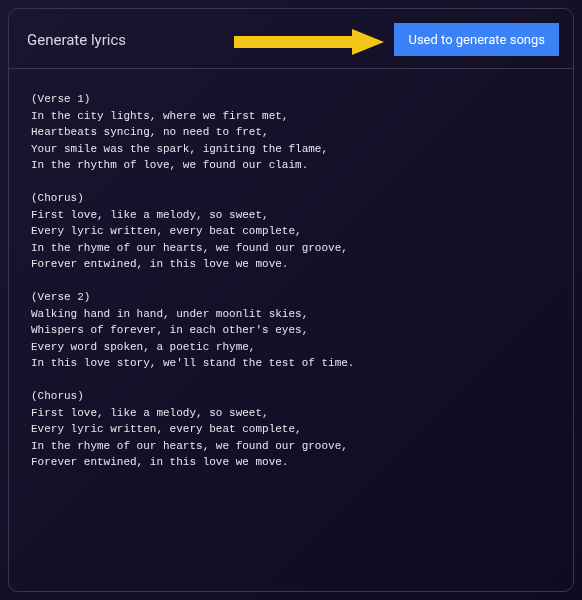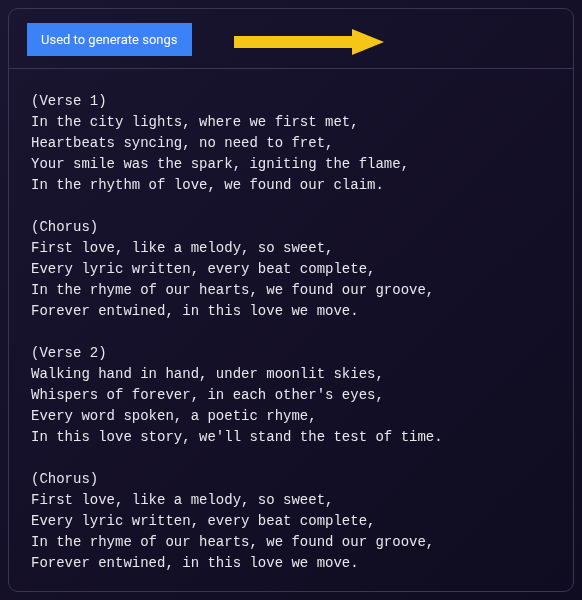--- a/index.html
+++ b/index.html
@@ -48,37 +48,38 @@
       cursor: pointer;
       font-family: inherit;
     }
     .content {
       flex: 1;
       padding: 22px 22px 18px 22px;
       overflow-y: auto;
     }
     .lyrics {
       font-family: "Courier New", Courier, monospace;
-      font-size: 14px;
+      font-size: 11px;
       line-height: 1.5;
       color: #e8e8ec;
       white-space: pre-wrap;
     }
     .arrow {
       position: absolute;
       top: 18px;
       left: 225px;
       pointer-events: none;
     }
   </style>
 </head>
 <body>
 
 <div class="card">
   <div class="header">
+    <div class="title">Generate lyrics</div>
     <button class="generate-btn">Used to generate songs</button>
   </div>
   <div class="content">
     <pre class="lyrics">(Verse 1)
 In the city lights, where we first met,
 Heartbeats syncing, no need to fret,
 Your smile was the spark, igniting the flame,
 In the rhythm of love, we found our claim.
 
 (Chorus)

